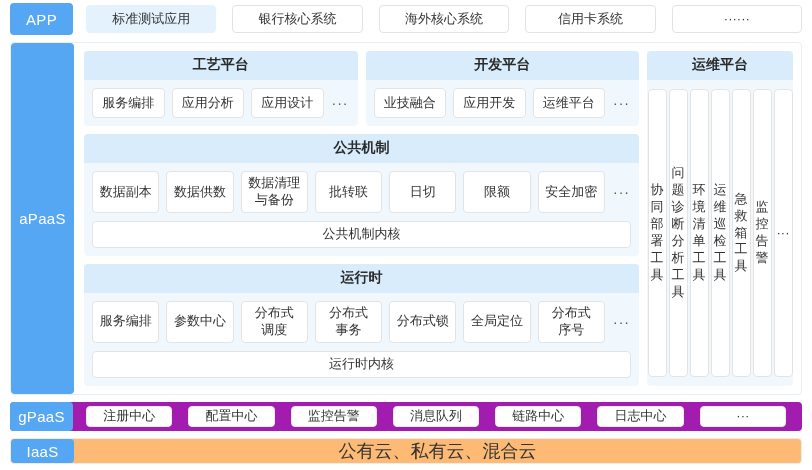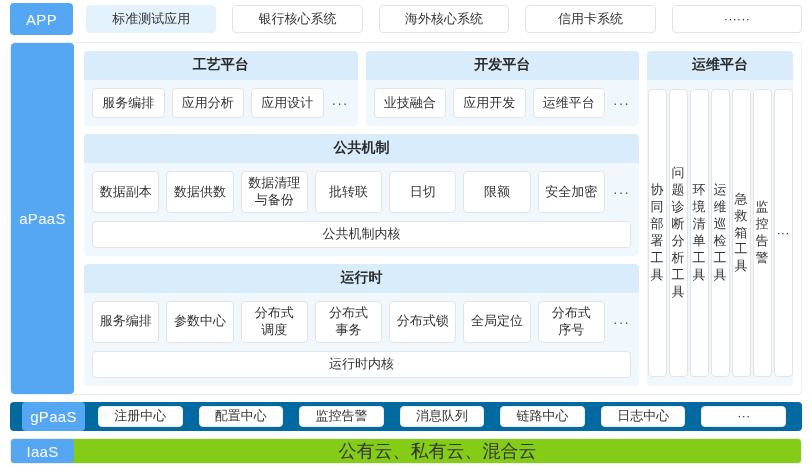--- a/index.html
+++ b/index.html
@@ -96,25 +96,25 @@
   
   .ops-group { flex: 0 0 146px; }
   .ops-body {
     flex: 1; display: flex; flex-direction: row;
     justify-content: center;
     padding: 9px 8px;
     gap: 2px;
   }
   .ops-body .box { min-height: 29px; padding: 3px 2px; }
   
-  .band-gpaas { height: 40px; background: #0369a1; padding-left: 12px; }
+  .band-gpaas { height: 40px; background: #a21caf; }
   .band-gpaas .band-items { padding: 4px 0; margin-right: 16px; }
   .band-gpaas .box { flex: 1; border-color: #ececec; }
   
-  .band-iaas { height: 34px; background: #84cc16; border: 1px solid #ececec; }
+  .band-iaas { height: 34px; background: #fdba74; border: 1px solid #ececec; }
   .iaas-text {
     flex: 1; display: flex; align-items: center; justify-content: center;
     font-size: 18px; color: #333;
   }
 </style>
 </head>
 <body>
 
 <div class="page">
 

